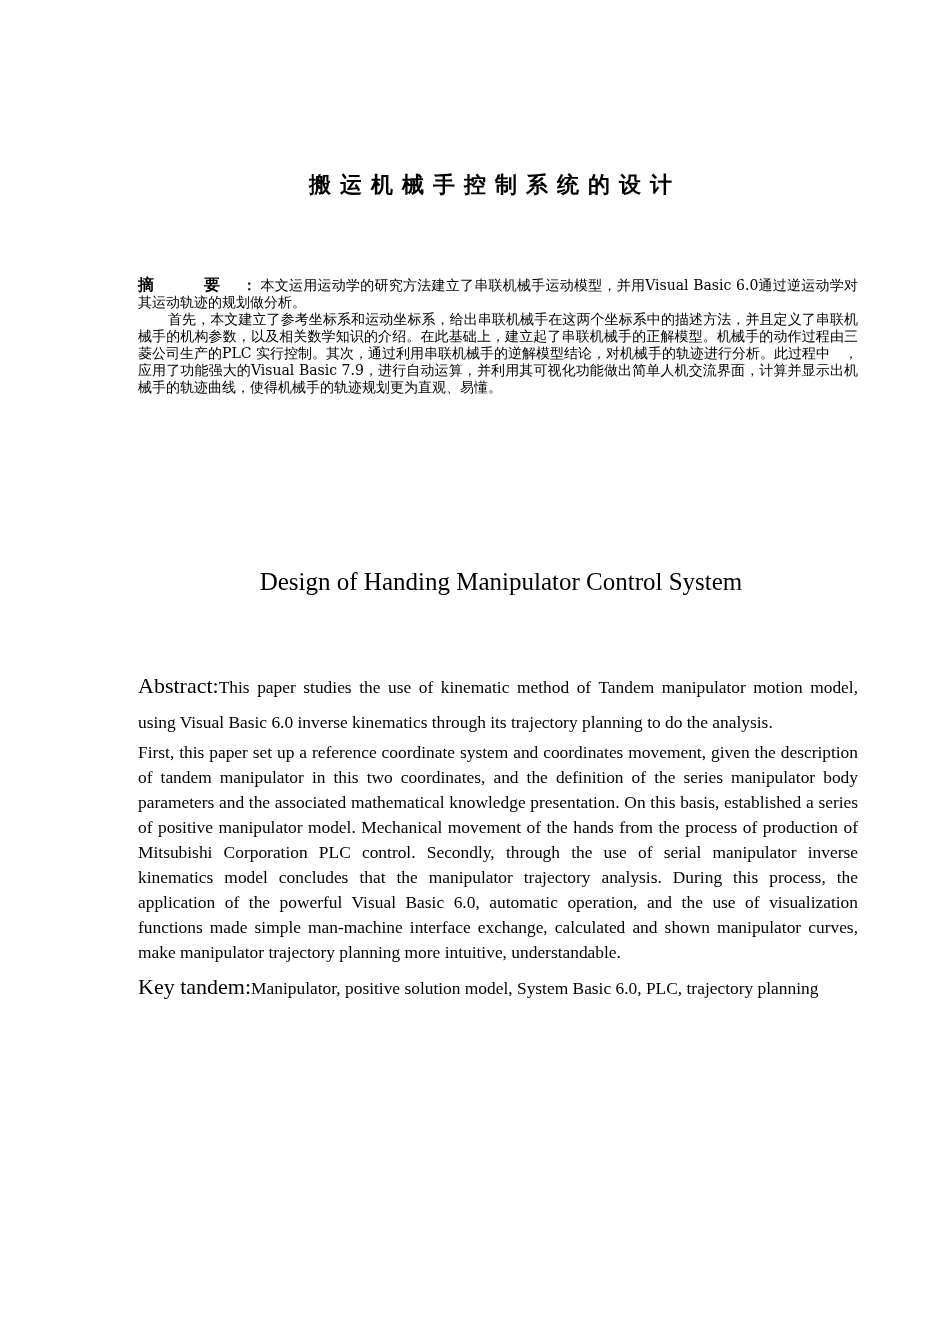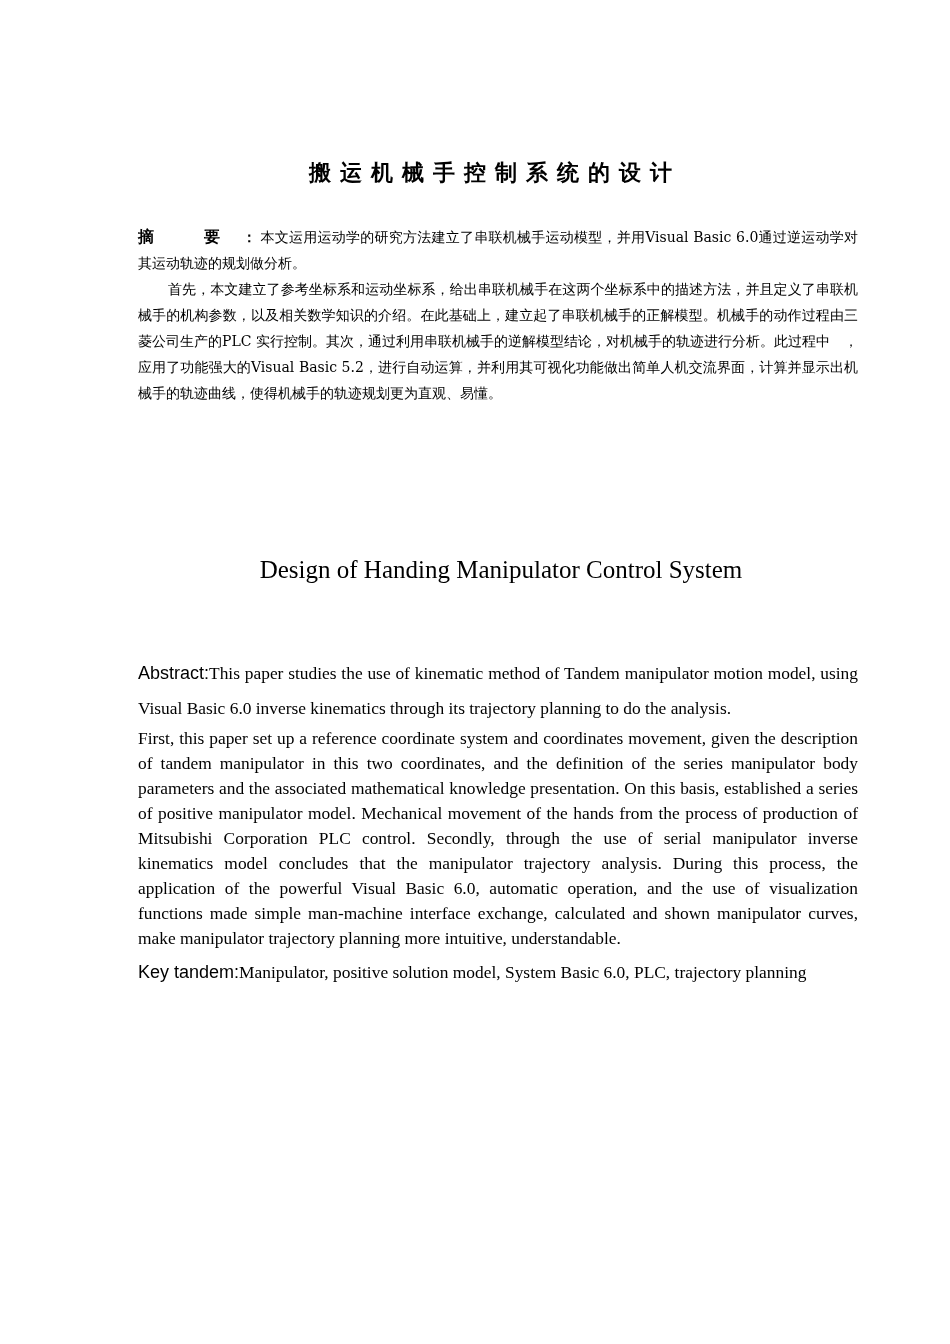--- a/index.html
+++ b/index.html
@@ -9,21 +9,21 @@
     }
     body {
       width: 950px;
       height: 1344px;
       position: relative;
       overflow: hidden;
       color: #000000;
     }
     .page {
       position: absolute;
-      left: 0; top: 0;
+      left: 0; top: 12px;
       width: 950px;
       height: 944px;
       background: #ffffff;
     }
     .cn-title {
       position: absolute;
       top: 158px;
       left: 0;
       width: 950px;
       text-align: center;
@@ -33,22 +33,23 @@
       letter-spacing: 9px;
       padding-left: 40px;
       box-sizing: border-box;
     }
     .cn-block {
       position: absolute;
       left: 138px;
       width: 720px;
       font-family: "DejaVu Serif", serif;
       font-size: 14px;
-      line-height: 26px;
+      line-height: 17px;
       text-align: justify;
+      margin-top: 40px;
     }
     .cn-block p { margin: 0; }
     .cn-block .indent { text-indent: 30px; }
     .label-bold {
       font-family: "DejaVu Sans", sans-serif;
       font-weight: bold;
       font-size: 16px;
     }
     .abs-label { letter-spacing: 22px; }
     .kw-label { letter-spacing: 12px; }
@@ -82,36 +83,36 @@
       position: absolute;
       left: 138px;
       width: 720px;
       font-family: "Liberation Serif", serif;
       font-size: 17.4px;
       line-height: 25px;
       text-align: justify;
     }
     .en-block p { margin: 0; }
     .big-label {
-      font-family: Liberation Sans, sans-serif;
-      font-size: 18px;
+      font-family: Liberation Serif, serif;
+      font-size: 22px;
     }
     .abstract-first { line-height: 35px; }
     .kw-en { line-height: 35px; }
   </style>
 </head>
 <body>
 
 <div class="page">
 
   <div class="cn-title">搬运机械手控制系统的设计</div>
 
   <div class="cn-block" style="top:224px;">
     <p><span class="label-bold abs-label">摘 要</span><span class="colon">：</span><span>本文运用运动学的研究方法建立了串联机械手运动模型，并用Visual Basic 6.0通过逆运动学对其运动轨迹的规划做分析。</span></p>
-    <p class="indent">首先，本文建立了参考坐标系和运动坐标系，给出串联机械手在这两个坐标系中的描述方法，并且定义了串联机械手的机构参数，以及相关数学知识的介绍。在此基础上，建立起了串联机械手的正解模型。机械手的动作过程由三菱公司生产的PLC 实行控制。其次，通过利用串联机械手的逆解模型结论，对机械手的轨迹进行分析。此过程中　，应用了功能强大的Visual Basic 5.2，进行自动运算，并利用其可视化功能做出简单人机交流界面，计算并显示出机械手的轨迹曲线，使得机械手的轨迹规划更为直观、易懂。</p>
+    <p class="indent">首先，本文建立了参考坐标系和运动坐标系，给出串联机械手在这两个坐标系中的描述方法，并且定义了串联机械手的机构参数，以及相关数学知识的介绍。在此基础上，建立起了串联机械手的正解模型。机械手的动作过程由三菱公司生产的PLC 实行控制。其次，通过利用串联机械手的逆解模型结论，对机械手的轨迹进行分析。此过程中　，应用了功能强大的Visual Basic 7.9，进行自动运算，并利用其可视化功能做出简单人机交流界面，计算并显示出机械手的轨迹曲线，使得机械手的轨迹规划更为直观、易懂。</p>
   </div>
 
 
   <div class="en-title">Design of Handing Manipulator Control System</div>
 
   <div class="en-block" style="top:656px;">
     <p class="abstract-first" style="line-height:35px;"><span class="big-label">Abstract:</span><span>This paper studies the use of kinematic method of Tandem manipulator motion model, using Visual Basic 6.0 inverse kinematics through its trajectory planning to do the analysis.</span></p>
     <p>First, this paper set up a reference coordinate system and coordinates movement, given  the description of tandem manipulator in this two coordinates, and the definition of the series manipulator body parameters and the associated mathematical knowledge presentation. On this basis, established a series of positive manipulator model. Mechanical movement of the hands from the process of production of Mitsubishi Corporation PLC control. Secondly, through the use of serial manipulator inverse kinematics model concludes that the manipulator trajectory analysis. During this process, the application of the powerful Visual Basic 6.0, automatic operation, and the use of visualization functions made simple man-machine interface exchange, calculated and shown manipulator curves, make manipulator trajectory planning more intuitive, understandable.</p>
     <p class="kw-en" style="margin-top:4px;"><span class="big-label">Key tandem:</span><span>Manipulator, positive solution model, System Basic 6.0, PLC, trajectory planning</span></p>
   </div>

